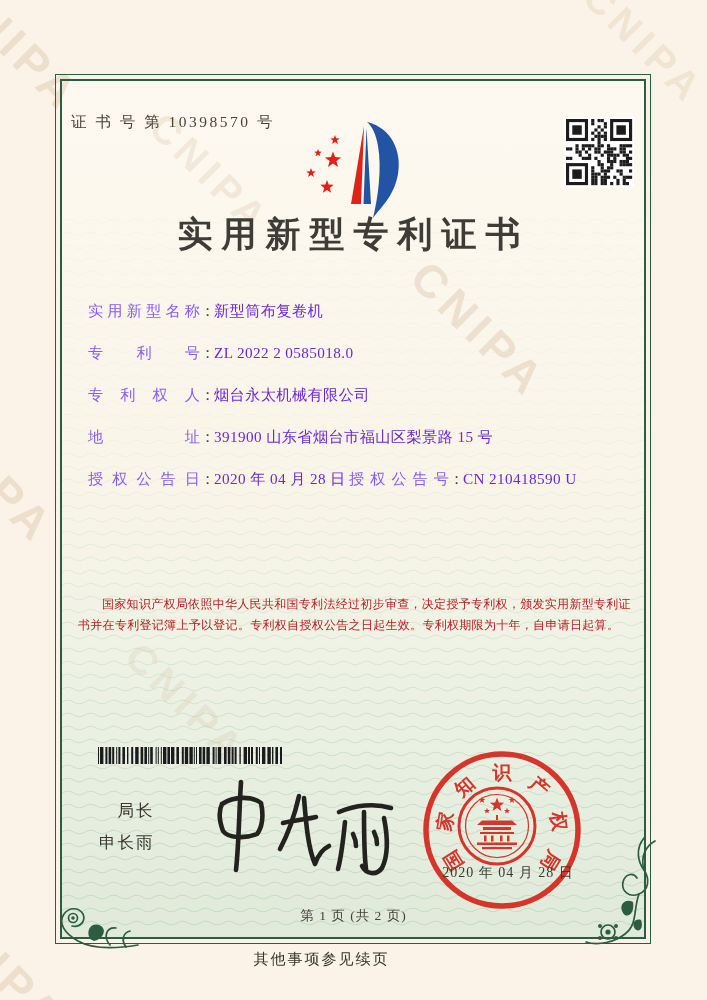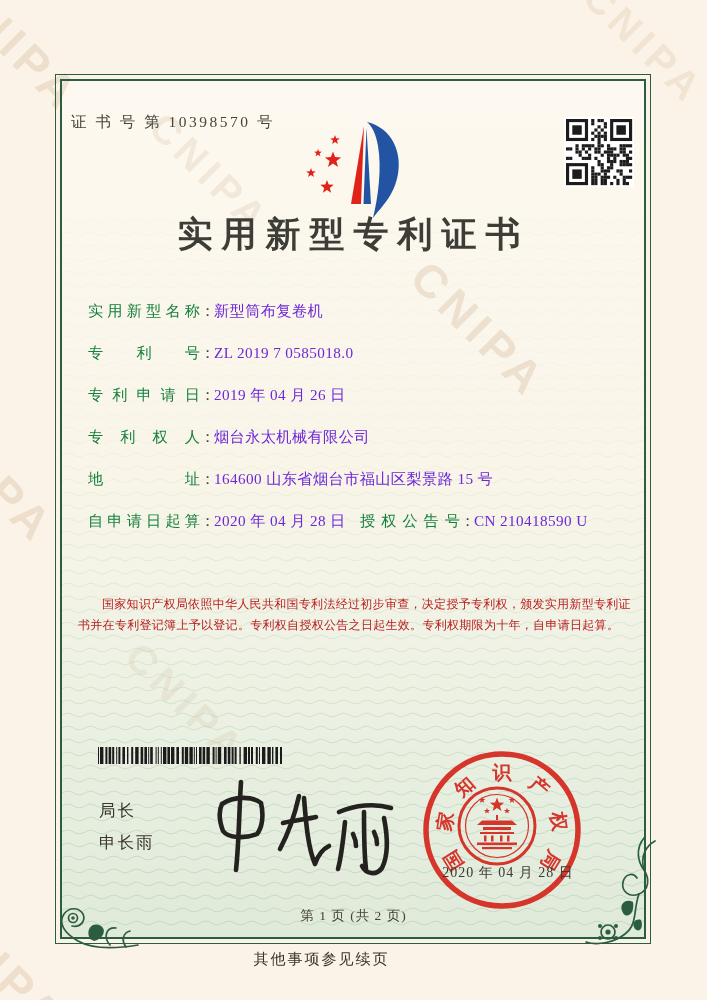--- a/index.html
+++ b/index.html
@@ -50,35 +50,35 @@
     position:absolute;left:0;top:211px;width:707px;z-index:3;
     text-align:center;font-size:35px;font-weight:700;
     letter-spacing:9px;color:#3d3c36;
   }
   
   .rows{position:absolute;left:88px;top:290px;width:545px;z-index:3;font-size:15.2px;}
   .frow{position:relative;height:42px;line-height:42px;white-space:nowrap;}
   .flabel{
     display:inline-block;width:112px;vertical-align:top;
     text-align:justify;text-align-last:justify;
-    font-weight:500;color:#15803d;
+    font-weight:500;color:#8b5cf6;
   }
   .fcolon{display:inline-block;width:14px;color:#444037;font-weight:500;}
   .fvalue{color:#6d28d9;letter-spacing:0.4px;}
-  .fpair2{position:absolute;left:272px;top:0;}
+  .fpair2{position:absolute;left:261px;top:0;}
   .fpair2 .flabel{width:100px;}
   
   .body-text{
     position:absolute;left:78px;top:582px;width:562px;z-index:3;
     font-size:12px;line-height:20.8px;color:#b91c1c;letter-spacing:0.3px;margin-top:12px;
   }
   .body-text p{text-indent:2em;}
   
   .barcode{position:absolute;left:98px;top:747px;z-index:3;}
-  .sig-block{position:absolute;left:99px;top:801px;z-index:4;font-size:16.5px;color:#39362f;}
+  .sig-block{position:absolute;left:99px;top:801px;z-index:4;font-size:16.5px;color:#39362f;text-align:right;}
   .sig-block div{line-height:20px;margin-bottom:12px;letter-spacing:2px;}
   .signature{position:absolute;left:203px;top:768px;z-index:4;}
   .seal{position:absolute;left:420px;top:748px;z-index:3;opacity:0.93;}
   .seal-date{
     position:absolute;left:432px;top:864px;width:152px;z-index:4;
     text-align:center;font-size:14px;color:#3c3a35;letter-spacing:1px;font-weight:500;
   }
   .page-info{
     position:absolute;left:0;top:907px;width:707px;z-index:3;
     text-align:center;font-size:13.5px;color:#45413a;letter-spacing:1px;
@@ -361,33 +361,30 @@
     </g>
 </svg>
 
 <div class="doc-title">实用新型专利证书</div>
 
 <div class="rows">
   <div class="frow">
     <span class="flabel">实用新型名称</span><span class="fcolon">：</span><span class="fvalue">新型筒布复卷机</span>
   </div>
   <div class="frow">
-    <span class="flabel">专利号</span><span class="fcolon">：</span><span class="fvalue">ZL 2019 7 0585018.0</span>
-  </div>
-  <div class="frow">
-    <span class="flabel">专利申请日</span><span class="fcolon">：</span><span class="fvalue">2019 年 04 月 26 日</span>
+    <span class="flabel">专利号</span><span class="fcolon">：</span><span class="fvalue">ZL 2022 2 0585018.0</span>
   </div>
   <div class="frow">
     <span class="flabel">专利权人</span><span class="fcolon">：</span><span class="fvalue">烟台永太机械有限公司</span>
   </div>
   <div class="frow">
-    <span class="flabel">地址</span><span class="fcolon">：</span><span class="fvalue">164600 山东省烟台市福山区梨景路 15 号</span>
+    <span class="flabel">地址</span><span class="fcolon">：</span><span class="fvalue">391900 山东省烟台市福山区梨景路 15 号</span>
   </div>
   <div class="frow">
-    <span class="flabel">自申请日起算</span><span class="fcolon">：</span><span class="fvalue">2020 年 04 月 28 日</span>
+    <span class="flabel">授权公告日</span><span class="fcolon">：</span><span class="fvalue">2020 年 04 月 28 日</span>
     <span class="fpair2">
       <span class="flabel">授权公告号</span><span class="fcolon">：</span><span class="fvalue">CN 210418590 U</span>
     </span>
   </div>
 </div>
 
 <div class="body-text">
   <p>国家知识产权局依照中华人民共和国专利法经过初步审查，决定授予专利权，颁发实用新型专利证书并在专利登记簿上予以登记。专利权自授权公告之日起生效。专利权期限为十年，自申请日起算。</p>
 </div>
 

